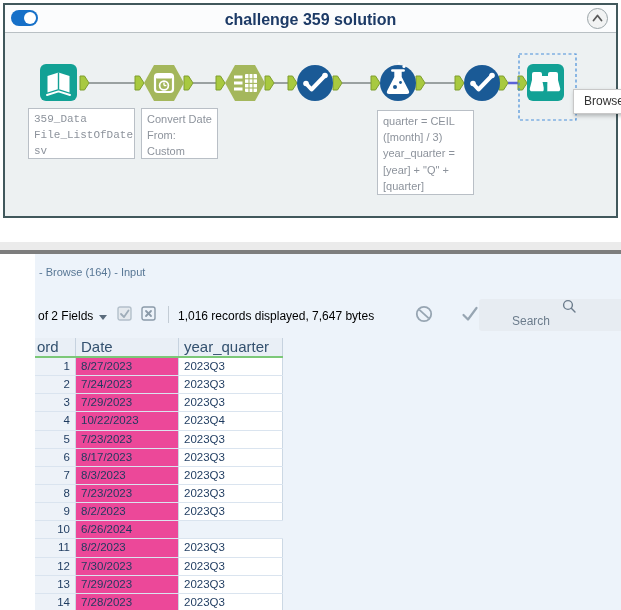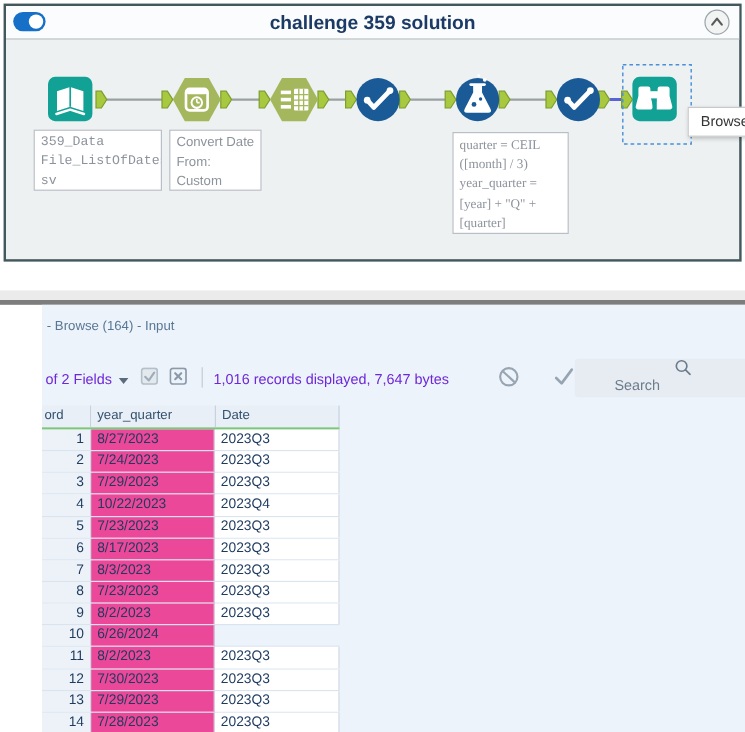--- a/index.html
+++ b/index.html
@@ -31,52 +31,52 @@
     position:absolute;right:8px;top:3px;width:21px;height:21px;border-radius:50%;
     border:1px solid #9aa4a8;background:#f2f3f3;box-sizing:border-box;cursor:pointer;
   }
   .canvas-body{position:relative;width:611px;height:184px;}
   .annotation{
     position:absolute;background:#ffffff;border:1px solid #b9bfc6;box-sizing:border-box;
     font-size:11px;line-height:16px;color:#8d939c;padding:2px 5px;white-space:pre-line;overflow:hidden;
   }
   .anno-1{left:28px;top:108px;width:107px;height:51px;font-family:Liberation Mono, monospace;}
   .anno-2{left:141px;top:108px;width:77px;height:51px;}
-  .anno-3{left:377px;top:110px;width:97px;height:85px;line-height:16.2px;font-family:Liberation Serif, serif;}
+  .anno-3{left:377px;top:110px;width:97px;height:85px;line-height:16.2px;}
   .tooltip{
     position:absolute;left:573px;top:89px;width:70px;height:25px;box-sizing:border-box;
     background:#ffffff;border:1px solid #c8c8c8;box-shadow:1px 2px 4px rgba(0,0,0,.25);
     font-size:12px;color:#333;padding:4px 0 0 10px;z-index:5;
   }
   
   .split-light{position:absolute;left:0;top:242px;width:621px;height:8px;background:#ebebeb;}
   .split-dark{position:absolute;left:0;top:250px;width:621px;height:4px;background:#7d7d7d;cursor:row-resize;}
   
   .results{position:absolute;left:0;top:254px;width:621px;height:356px;background:#edf3fa;margin-left:35px;}
   .results-header{position:absolute;left:4px;top:12px;font-size:11px;color:#587795;}
-  .rtb{position:absolute;font-size:12px;color:#6d28d9;}
+  .rtb{position:absolute;font-size:12px;color:#000000;}
   .fields-label{left:3px;top:55px;}
   .caret{position:absolute;left:64px;top:61px;width:0;height:0;
     border-left:4px solid transparent;border-right:4px solid transparent;border-top:5px solid #5a6b7c;cursor:pointer;}
   .tb-icon{position:absolute;top:52px;cursor:pointer;}
   .tb-div{position:absolute;left:133px;top:52px;width:1px;height:17px;background:#c3ccd5;}
   .records-label{left:143px;top:55px;}
   .search{
     position:absolute;left:444px;top:45px;width:168px;height:32px;border-radius:3px;
     background:#e7ecf2;display:flex;align-items:center;box-sizing:border-box;padding-left:11px;flex-direction:column;
   }
   .search input{
     border:none;outline:none;background:transparent;font-size:12px;color:#3c4c5c;
     font-family:"Liberation Sans",sans-serif;width:120px;margin-left:7px;
   }
   .search input::placeholder{color:#6c7c8c;opacity:1;}
   
   .grid{position:absolute;left:0;top:84px;width:248px;}
   .ghead{display:flex;height:18px;background:#e9eff6;border-bottom:2px solid #7cc878;box-sizing:content-box;
-    font-size:11px;color:#33516f;}
+    font-size:15px;color:#33516f;}
   .ghead .cell{border-right:1px solid #c6d2df;}
   .trow{display:flex;height:18.15px;box-sizing:border-box;border-bottom:1px solid #dae4ef;
     font-size:11.5px;color:#1d3a5f;cursor:default;}
   .cell{box-sizing:border-box;line-height:17px;overflow:hidden;white-space:nowrap;}
   .c-rec{width:41px;text-align:right;padding-right:5px;background:#edf2f8;border-right:1px solid #ccd8e4;}
   .c-date{width:103px;padding-left:5px;background:#ec4899;border-right:1px solid #ccd8e4;}
   .c-q{width:104px;padding-left:5px;background:#ffffff;border-right:1px solid #ccd8e4;}
   .ghead .c-rec{text-align:left;padding-left:2px;background:#e9eff6;}
   .ghead .c-date,.ghead .c-q{background:#e9eff6;}
 </style>
@@ -251,22 +251,22 @@
     <svg width="14" height="14" viewBox="0 0 14 14">
       <circle cx="6" cy="6" r="4.4" fill="none" stroke="#6c7c8c" stroke-width="1.4"></circle>
       <line x1="9.3" y1="9.3" x2="13" y2="13" stroke="#6c7c8c" stroke-width="1.4" stroke-linecap="round"></line>
     </svg>
     <input type="text" placeholder="Search" style="">
   </div>
 
   <div class="grid">
     <div class="ghead">
       <div class="cell c-rec">ord</div>
+      <div class="cell c-date">Date</div>
       <div class="cell c-q">year_quarter</div>
-      <div class="cell c-date">Date</div>
     </div>
     <div>
         <div class="trow">
           <div class="cell c-rec">1</div>
           <div class="cell c-date">8/27/2023</div>
           <div class="cell c-q">2023Q3</div>
         </div>
         <div class="trow">
           <div class="cell c-rec">2</div>
           <div class="cell c-date">7/24/2023</div>

